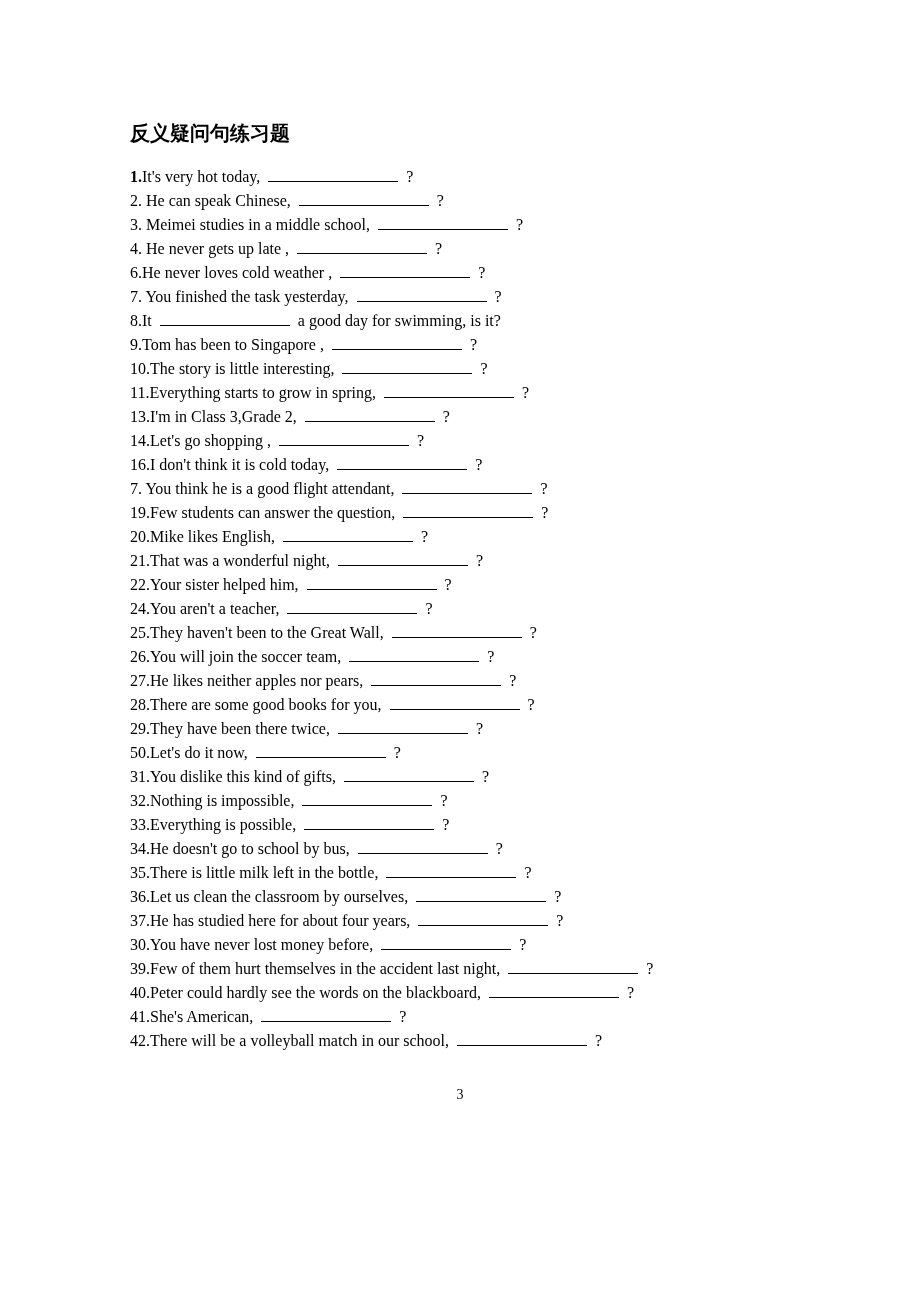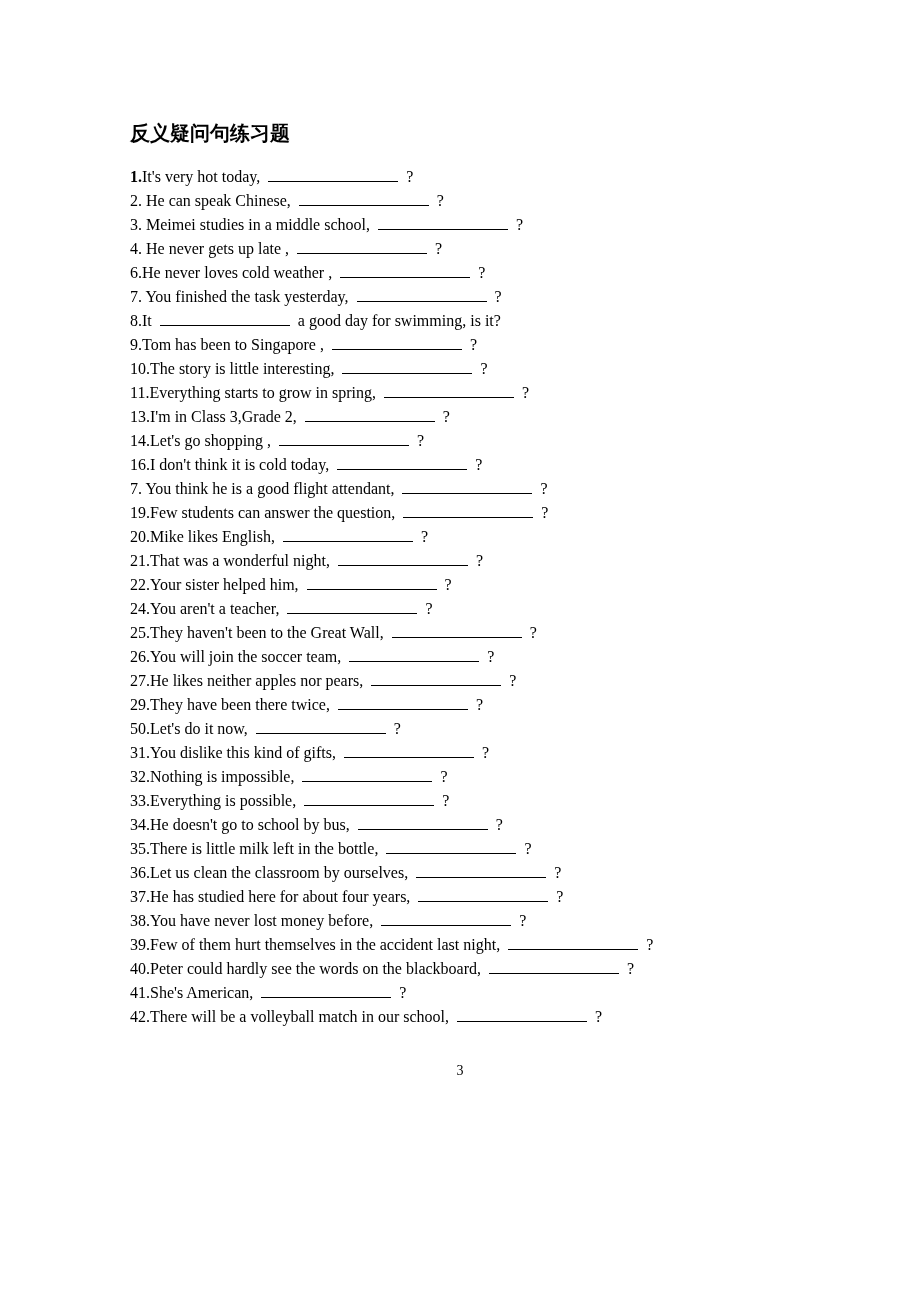--- a/index.html
+++ b/index.html
@@ -65,29 +65,30 @@
       <div class="item"><span>16.</span><span>I don't think it is cold today,  </span><span class="blank"></span><span> ?</span></div>
       <div class="item"><span>7.</span><span> You think he is a good flight attendant,  </span><span class="blank"></span><span> ?</span></div>
       <div class="item"><span>19.</span><span>Few students can answer the question, </span><span class="blank"></span><span> ?</span></div>
       <div class="item"><span>20.</span><span>Mike likes English,  </span><span class="blank"></span><span> ?</span></div>
       <div class="item"><span>21.</span><span>That was a wonderful night, </span><span class="blank"></span><span> ?</span></div>
       <div class="item"><span>22.</span><span>Your sister helped him, </span><span class="blank"></span><span> ?</span></div>
       <div class="item"><span>24.</span><span>You aren't a teacher,  </span><span class="blank"></span><span> ?</span></div>
       <div class="item"><span>25.</span><span>They haven't been to the Great Wall, </span><span class="blank"></span><span> ?</span></div>
       <div class="item"><span>26.</span><span>You will join the soccer team,  </span><span class="blank"></span><span> ?</span></div>
       <div class="item"><span>27.</span><span>He likes neither apples nor pears, </span><span class="blank"></span><span> ?</span></div>
+      <div class="item"><span>28.</span><span>There are some good books for you,  </span><span class="blank"></span><span> ?</span></div>
       <div class="item"><span>29.</span><span>They have been there twice,  </span><span class="blank"></span><span> ?</span></div>
       <div class="item"><span>50.</span><span>Let's do it now,   </span><span class="blank"></span><span> ?</span></div>
       <div class="item"><span>31.</span><span>You dislike this kind of gifts,  </span><span class="blank"></span><span> ?</span></div>
       <div class="item"><span>32.</span><span>Nothing is impossible,  </span><span class="blank"></span><span> ?</span></div>
       <div class="item"><span>33.</span><span>Everything is possible,  </span><span class="blank"></span><span> ?</span></div>
       <div class="item"><span>34.</span><span>He doesn't go to school by bus,  </span><span class="blank"></span><span> ?</span></div>
       <div class="item"><span>35.</span><span>There is little milk left in the bottle,  </span><span class="blank"></span><span> ?</span></div>
       <div class="item"><span>36.</span><span>Let us clean the classroom by ourselves,  </span><span class="blank"></span><span> ?</span></div>
       <div class="item"><span>37.</span><span>He has studied here for about four years,  </span><span class="blank"></span><span> ?</span></div>
-      <div class="item"><span>38.</span><span>You have never lost money before,  </span><span class="blank"></span><span> ?</span></div>
+      <div class="item"><span>30.</span><span>You have never lost money before,  </span><span class="blank"></span><span> ?</span></div>
       <div class="item"><span>39.</span><span>Few of them hurt themselves in the accident last night, </span><span class="blank"></span><span> ?</span></div>
       <div class="item"><span>40.</span><span>Peter could hardly see the words on the blackboard,  </span><span class="blank"></span><span> ?</span></div>
       <div class="item"><span>41.</span><span>She's American,   </span><span class="blank"></span><span> ?</span></div>
       <div class="item"><span>42.</span><span>There will be a volleyball match in our school, </span><span class="blank"></span><span> ?</span></div>
     </div>
   <div class="pagenum">3</div>
 </div>
 
 </body></html>

